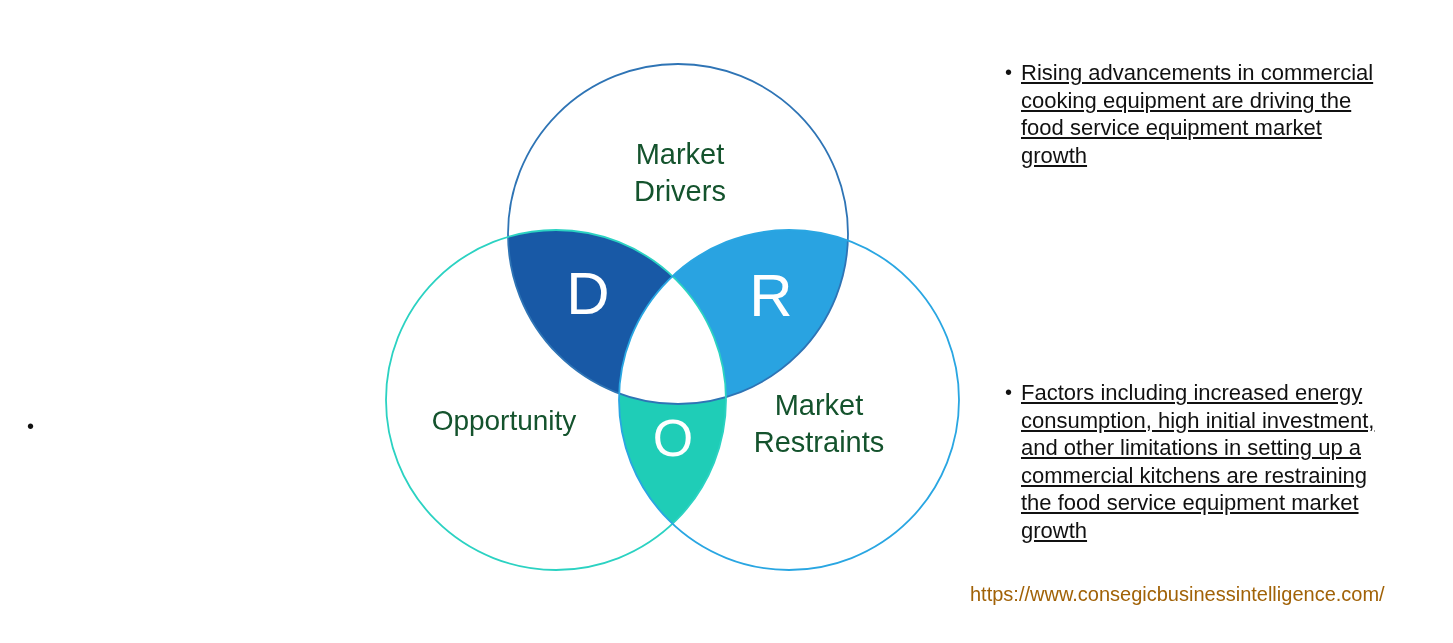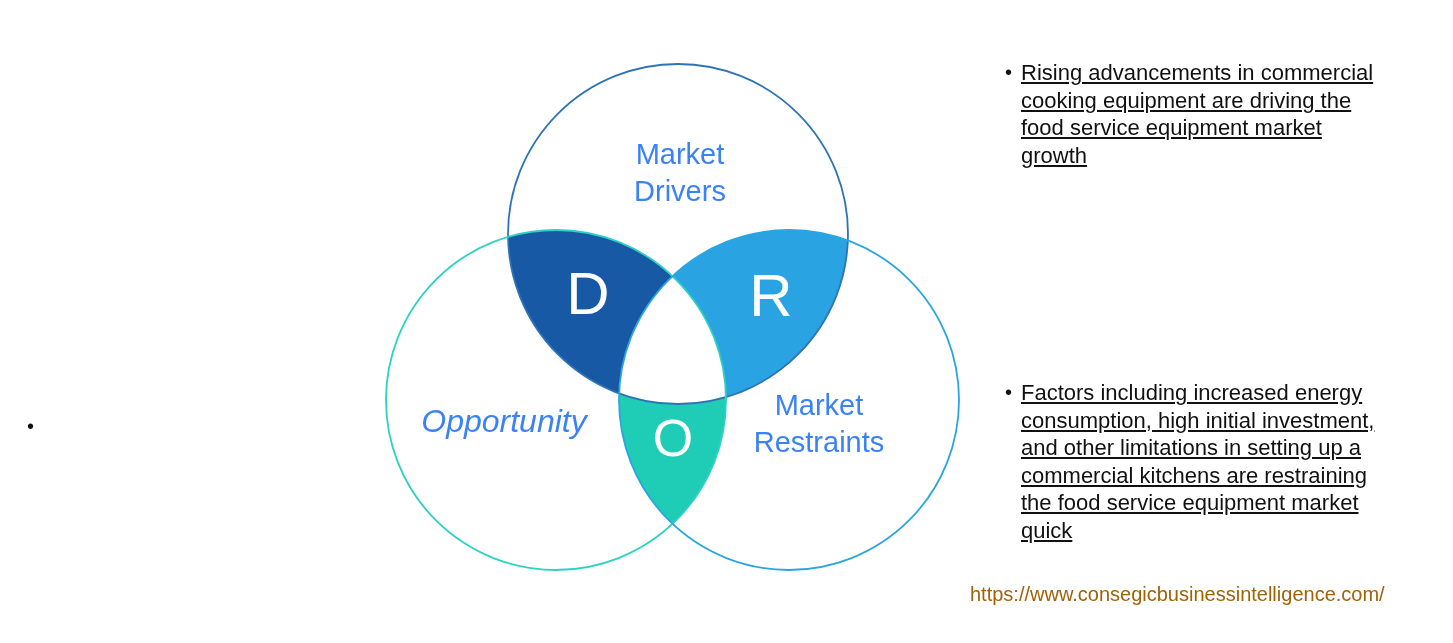--- a/index.html
+++ b/index.html
@@ -30,26 +30,26 @@
     font-weight: 400;
     line-height: 1;
   }
   .letter-d { left: 588px; top: 294px; font-size: 60px; }
   .letter-r { left: 771px; top: 296px; font-size: 60px; }
   .letter-o { left: 673px; top: 438px; font-size: 52px; }
   .venn-label {
     position: absolute;
     transform: translateX(-50%);
     text-align: center;
-    color: #3b82f6;
+    color: #14532d;
     white-space: pre-line;
     font-weight: 400;
   }
   .label-drivers    { left: 680px; top: 136px; font-size: 29px; line-height: 37px; }
-  .label-opportunity{ left: 504px; top: 402px; font-size: 32px; line-height: 38px; font-style: italic; }
+  .label-opportunity{ left: 504px; top: 402px; font-size: 28px; line-height: 38px; }
   .label-restraints { left: 819px; top: 387px; font-size: 29px; line-height: 37px; }
   .bullet {
     position: absolute;
     display: flex;
     align-items: flex-start;
     color: #111111;
     font-size: 22px;
     line-height: 27.5px;
   }
   .bullet .marker {
@@ -130,21 +130,21 @@
 growth</span>
   </div>
 
   <div class="bullet bullet-bottom-right">
     <span class="marker">•</span>
     <span class="text">Factors including increased energy
 consumption, high initial investment,
 and other limitations in setting up a
 commercial kitchens are restraining
 the food service equipment market
-quick</span>
+growth</span>
   </div>
 
   <div class="bullet bullet-left">
     <span class="marker">•</span>
   </div>
 
   <div class="source-url">https://www.consegicbusinessintelligence.com/</div>
 
 </div>
 

